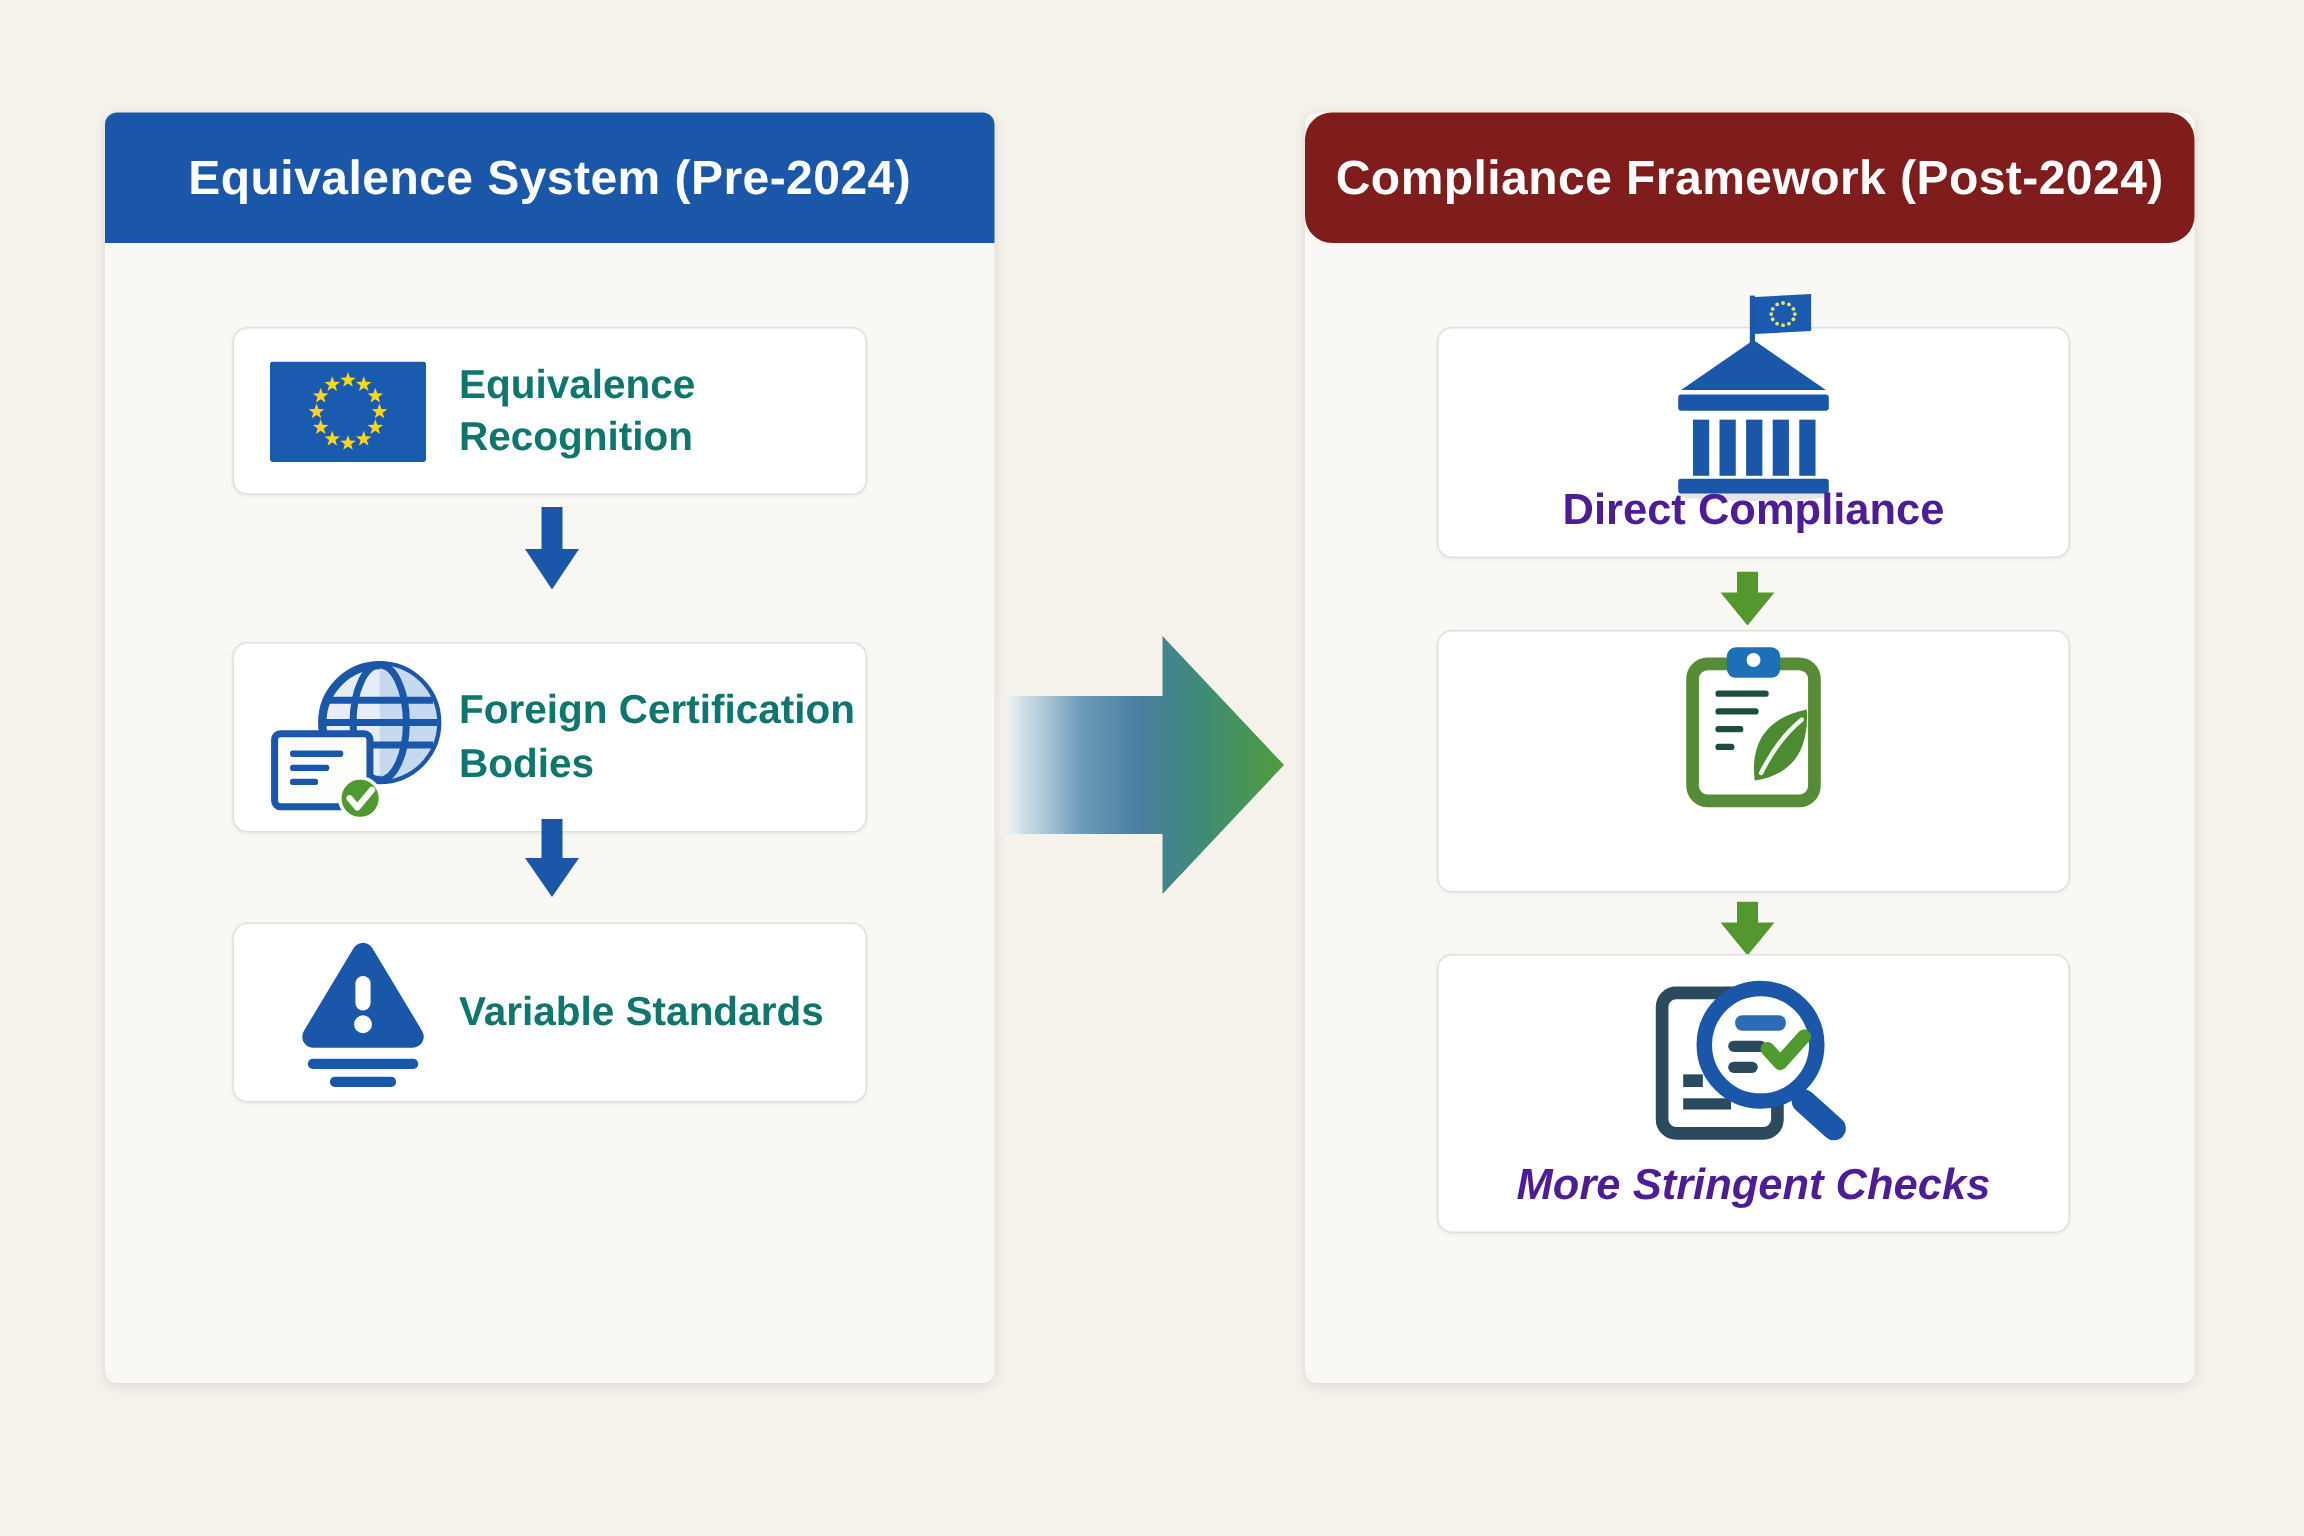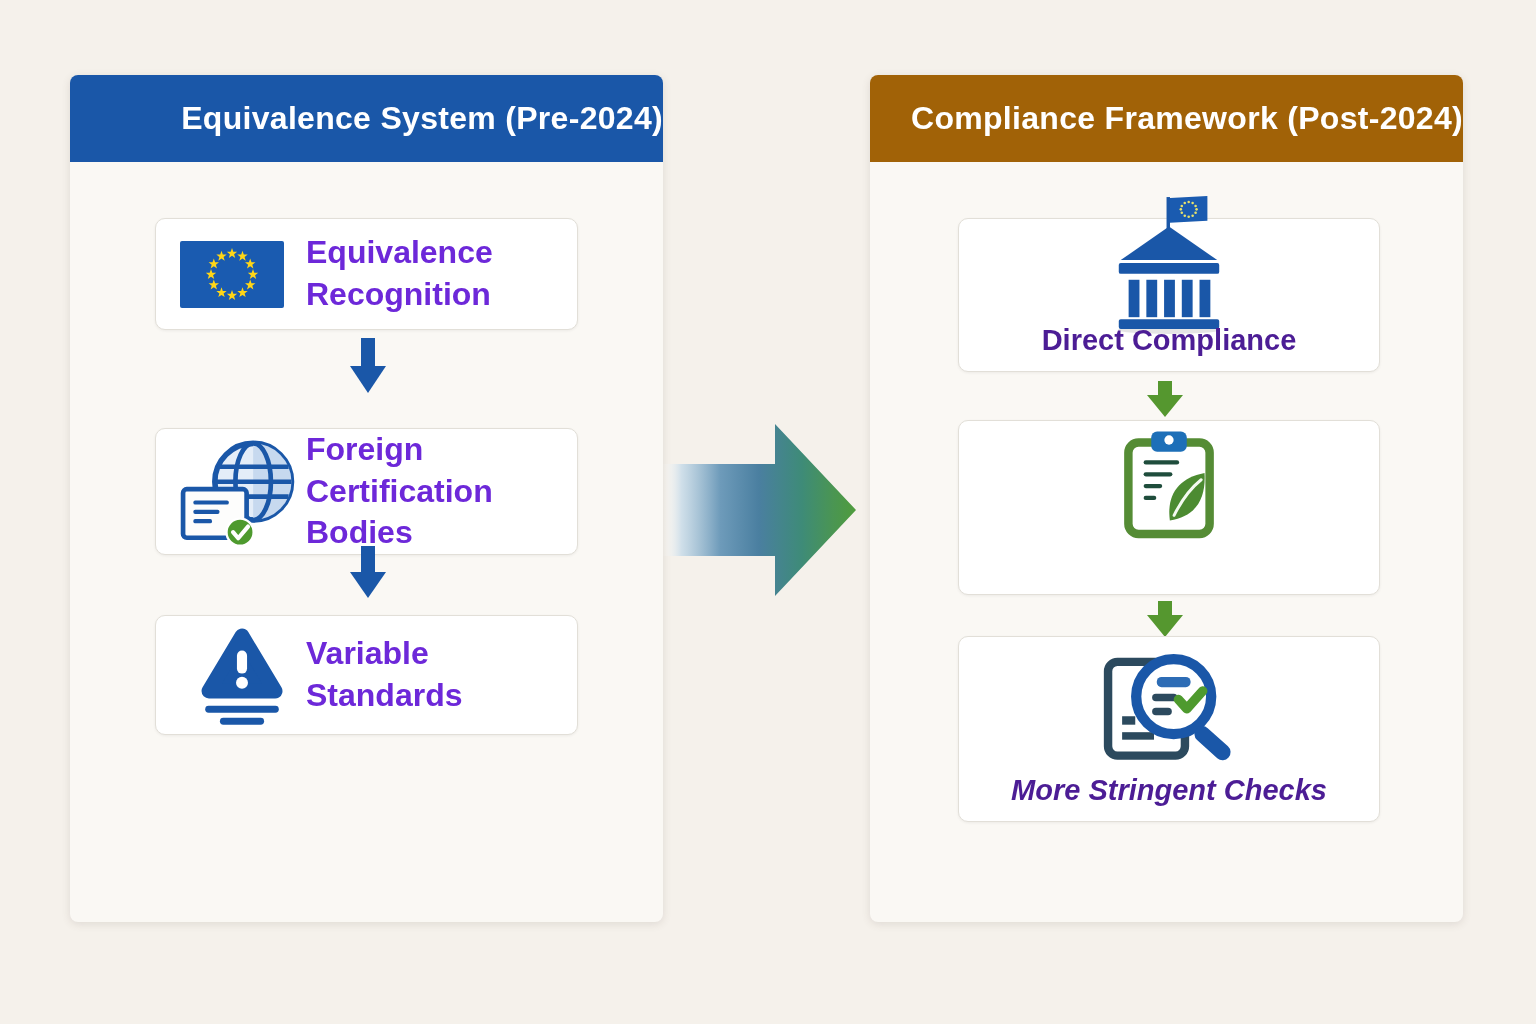--- a/index.html
+++ b/index.html
@@ -11,40 +11,40 @@
   }
   .panel{
     position:absolute;top:75px;width:593px;height:847px;
     background:#FAF8F4;border-radius:8px;
     box-shadow:0 2px 8px rgba(90,80,70,.14);
   }
   .panel.left{left:70px;}
   .panel.right{left:870px;}
   .panel-header{
     height:87px;border-radius:8px 8px 0 0;
-    display:flex;align-items:center;justify-content:flex-end;
+    display:flex;align-items:center;justify-content:center;
   }
   .panel-header h1{
     margin:0;color:#FFFFFF;font-size:32px;font-weight:700;letter-spacing:.3px;
   }
   .panel-header.blue{background:#1A57A8;}
-  .panel-header.green{background:#a16207;}
+  .panel-header.green{background:#7f1d1d;border-radius:18px;}
   .step-box{
     position:absolute;background:#FFFFFF;
     border:1px solid #E2DFD8;border-radius:10px;
     box-shadow:0 1px 3px rgba(0,0,0,.06);
   }
   
   .lbox{left:85px;width:423px;display:flex;align-items:center;padding-left:24px;box-sizing:border-box;}
   .lbox .icon-wrap{width:124px;flex:none;display:flex;align-items:center;}
   .lbox1{top:143px;height:112px;}
   .lbox2{top:353px;height:127px;}
   .lbox3{top:540px;height:120px;}
   .left-label{
-    color:#6d28d9;font-size:32px;font-weight:700;line-height:1.3;
+    color:#0f766e;font-size:27px;font-weight:700;line-height:1.3;
     width:268px;margin-left:2px;
   }
   .down-arrow{position:absolute;}
   .dal1{left:280px;top:263px;}
   .dal2{left:280px;top:471px;}
   .dar1{left:276px;top:306px;}
   .dar2{left:276px;top:526px;}
   
   .rbox{left:88px;width:420px;}
   .rbox1{top:143px;height:152px;}

